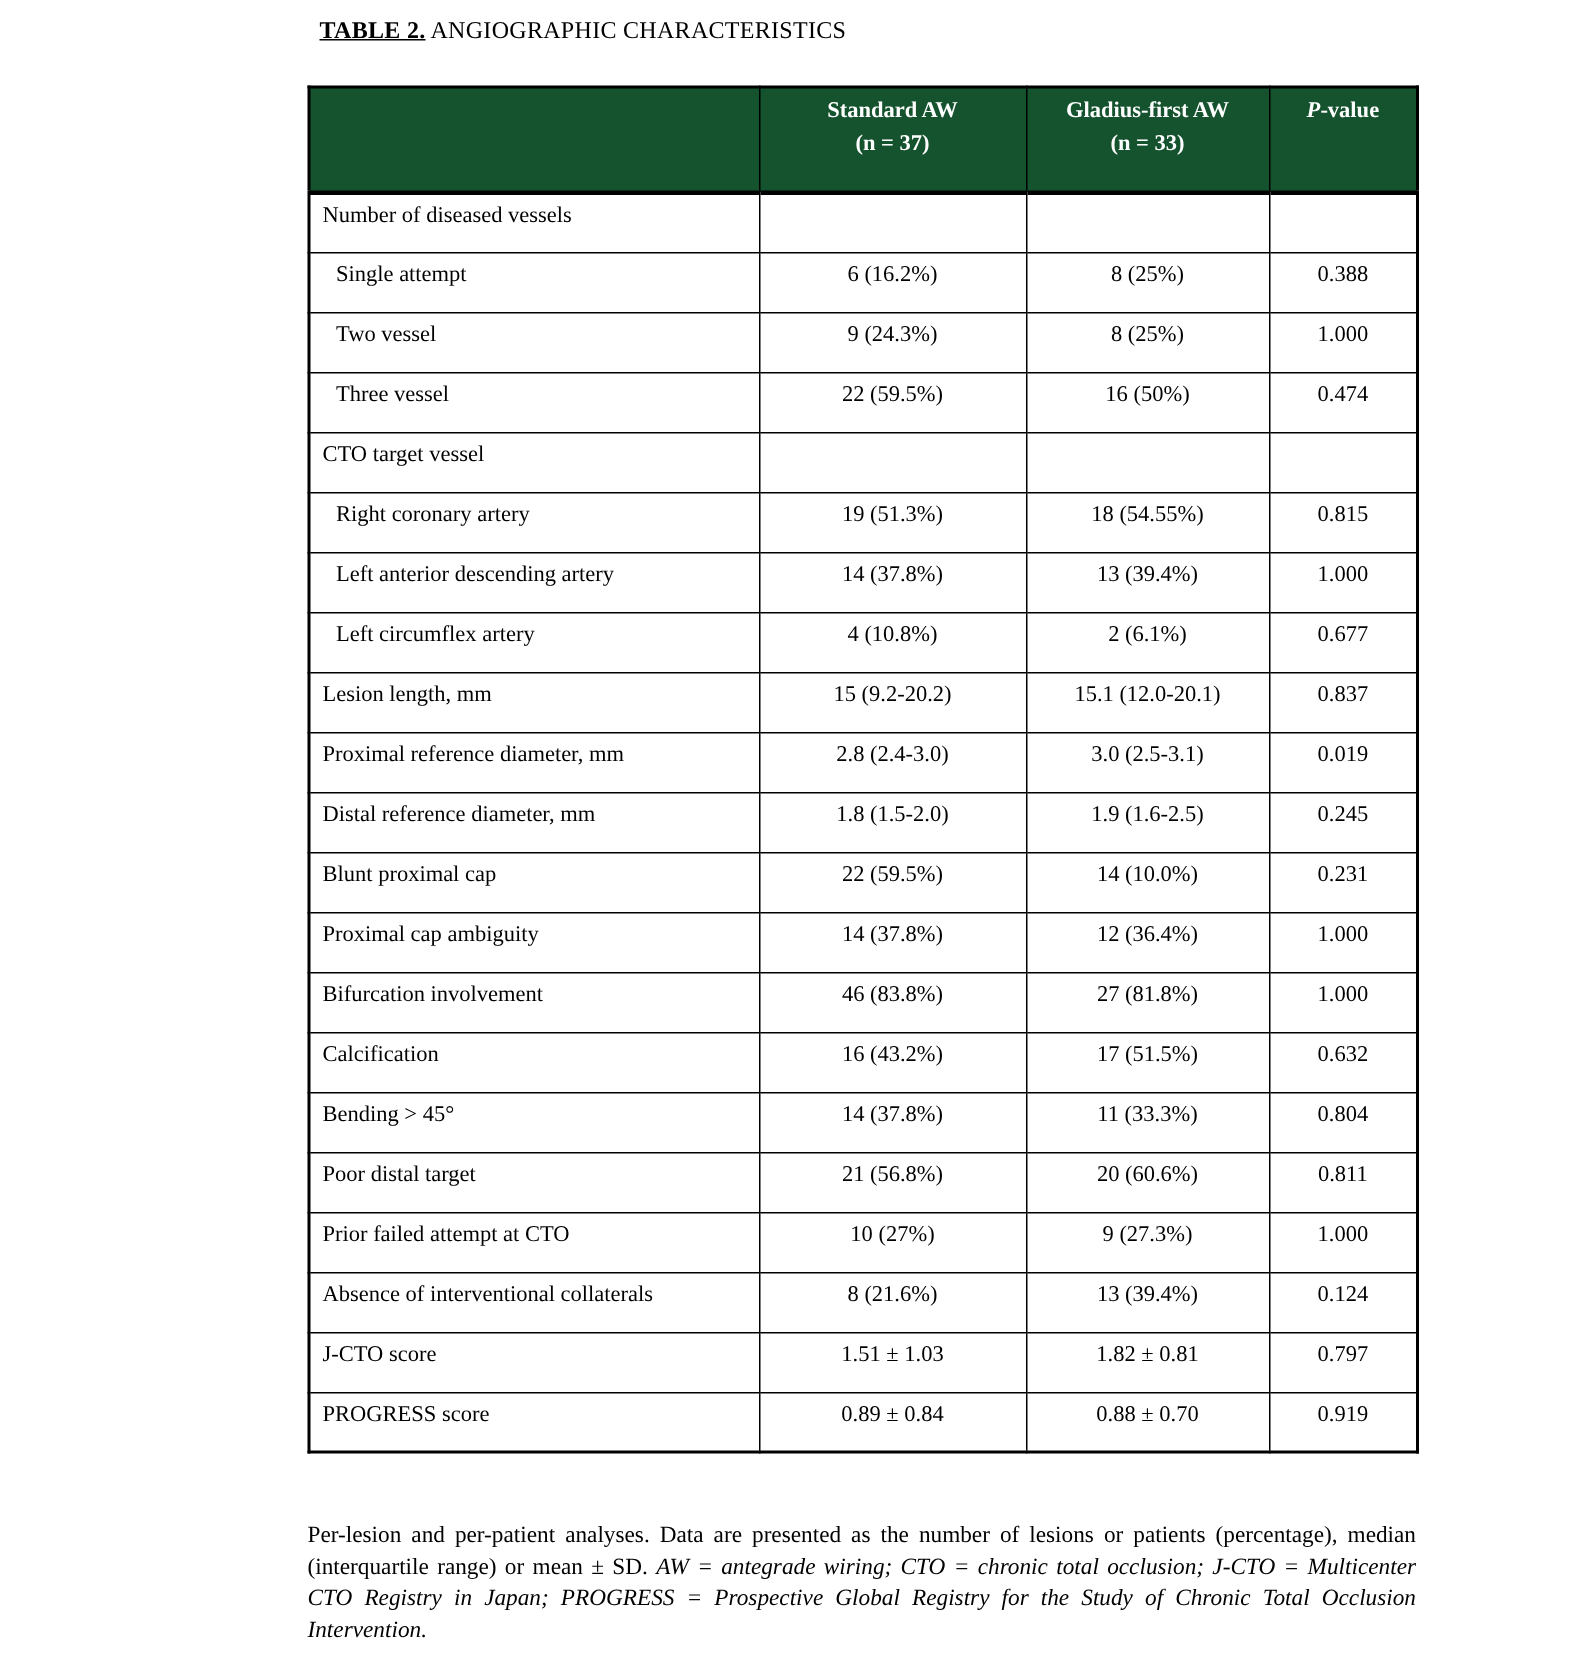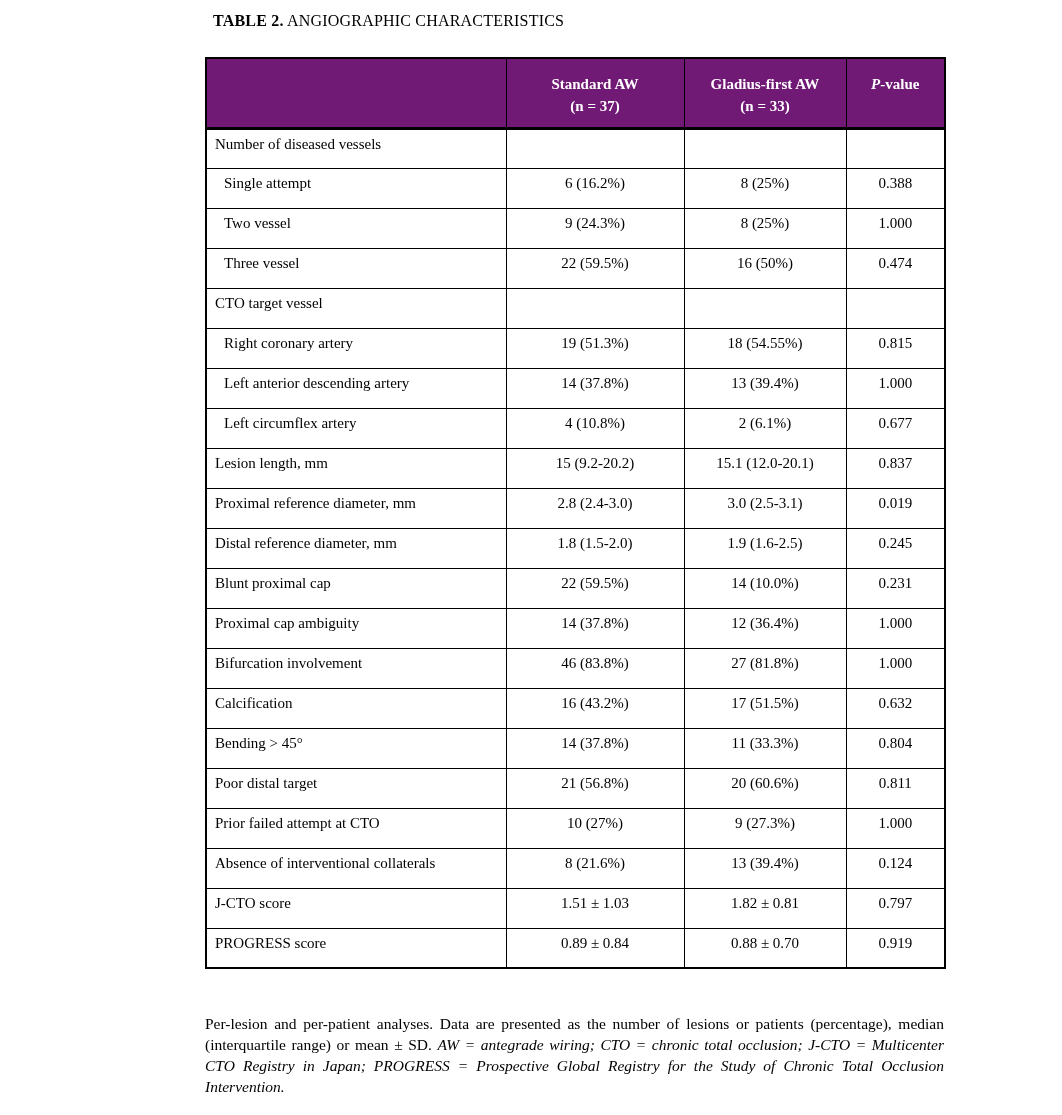--- a/index.html
+++ b/index.html
@@ -12,43 +12,43 @@
     color: #000000;
   }
   .page-title {
     position: absolute;
     left: 213px;
     top: 12px;
     font-size: 16px;
     letter-spacing: 0.2px;
     white-space: nowrap;
   }
-  .bold { font-weight: bold; }
+  .bold { font-weight: bold; text-decoration: underline; }
   .italic { font-style: italic; }
 
   table.main-table {
     position: absolute;
     left: 205px;
     top: 57px;
     width: 739px;
     border-collapse: collapse;
     table-layout: fixed;
     border: 2px solid #000000;
   }
   .main-table th, .main-table td {
     border: 1px solid #000000;
     vertical-align: top;
     font-size: 15px;
   }
   .main-table thead th {
-    background: #701a75;
+    background: #14532d;
     color: #FFFFFF;
     font-weight: bold;
     height: 70px;
-    padding-top: 14px;
+    padding-top: 4px;
     text-align: center;
     line-height: 22px;
     border-bottom: 3px solid #000000;
   }
   .main-table tbody td {
     height: 40px;
     padding-top: 6px;
   }
   td.label-cell {
     text-align: left;

